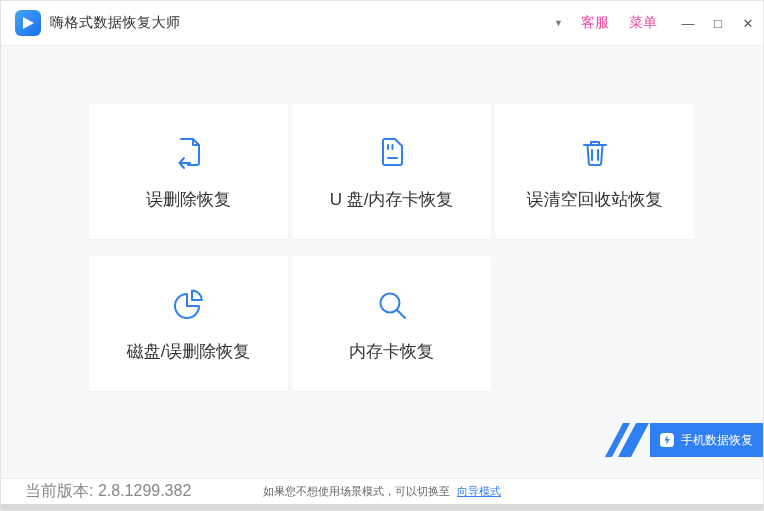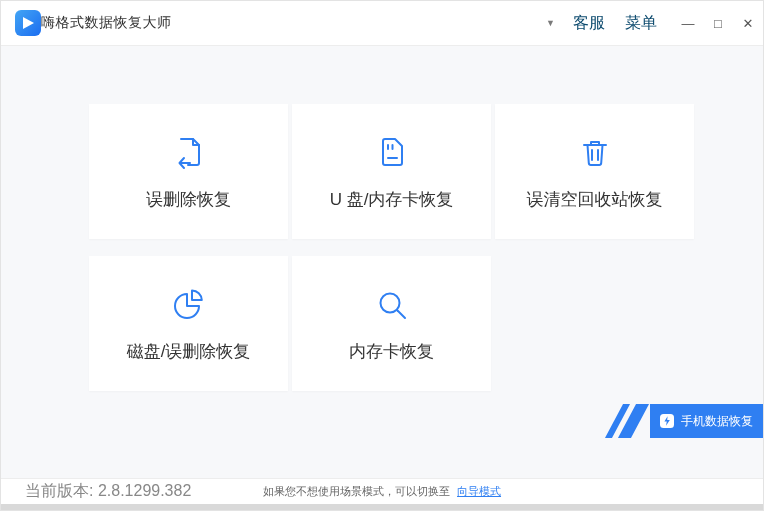--- a/index.html
+++ b/index.html
@@ -5,40 +5,40 @@
   * { margin:0; padding:0; box-sizing:border-box; }
   html,body { width:764px; height:511px; overflow:hidden;
     font-family:"Liberation Sans", sans-serif; background:#fff; }
   .window { width:764px; height:511px; display:flex; flex-direction:column;
     border:1px solid #e3e3e3; }
 
   
   .titlebar { height:45px; background:#fff; display:flex; align-items:center;
     padding:0 0 0 14px; border-bottom:1px solid #ededed; flex:0 0 auto; }
   .logo { width:26px; height:26px; flex:0 0 auto; }
-  .app-title { font-size:14px; color:#333; letter-spacing:.5px; }
+  .app-title { margin-left:9px; font-size:14px; color:#333; letter-spacing:.5px; }
   .tb-right { margin-left:auto; display:flex; align-items:center; height:100%; }
   .caret { font-size:9px; color:#7a7a7a; padding:6px 8px; cursor:pointer; }
-  .tb-link { font-size:16px; color:#0c4a6e; padding:6px 10px; cursor:pointer; }
+  .tb-link { font-size:14px; color:#ec4899; padding:6px 10px; cursor:pointer; }
   .win-btns { display:flex; align-items:center; margin-left:6px; height:100%; }
   .win-btn { width:30px; height:100%; display:flex; align-items:center;
     justify-content:center; font-size:13px; color:#555; cursor:pointer; }
 
   
   .main { flex:1 1 auto; background:#f7f8fa; position:relative; padding-top:58px; }
   .grid { width:606px; margin-left:88px; display:grid;
     grid-template-columns:repeat(3, 199px); column-gap:4px; row-gap:17px; }
   .card { height:135px; background:#fff; display:flex; flex-direction:column;
     align-items:center; justify-content:center; gap:15px; cursor:pointer;
     box-shadow:0 1px 2px rgba(0,0,0,0.03); }
   .card-icon { width:40px; height:40px; }
   .card-label { font-size:17px; color:#333; }
 
   
-  .phone-bar { position:absolute; right:0; bottom:40px; display:flex;
+  .phone-bar { position:absolute; right:0; bottom:21px; display:flex;
     align-items:center; }
   .stripe { height:34px; background:#2F7FF2; transform:skewX(-28deg); }
   .stripe.thin  { width:7px;  margin-right:6px; }
   .stripe.thick { width:13px; margin-right:10px; }
   .phone-btn { height:34px; background:#2F7FF2; color:#fff; display:flex;
     align-items:center; gap:6px; padding:0 10px 0 9px; font-size:12px;
     cursor:pointer; }
 
   
   .footer { height:26px; background:#fff; border-top:1px solid #ededed;

